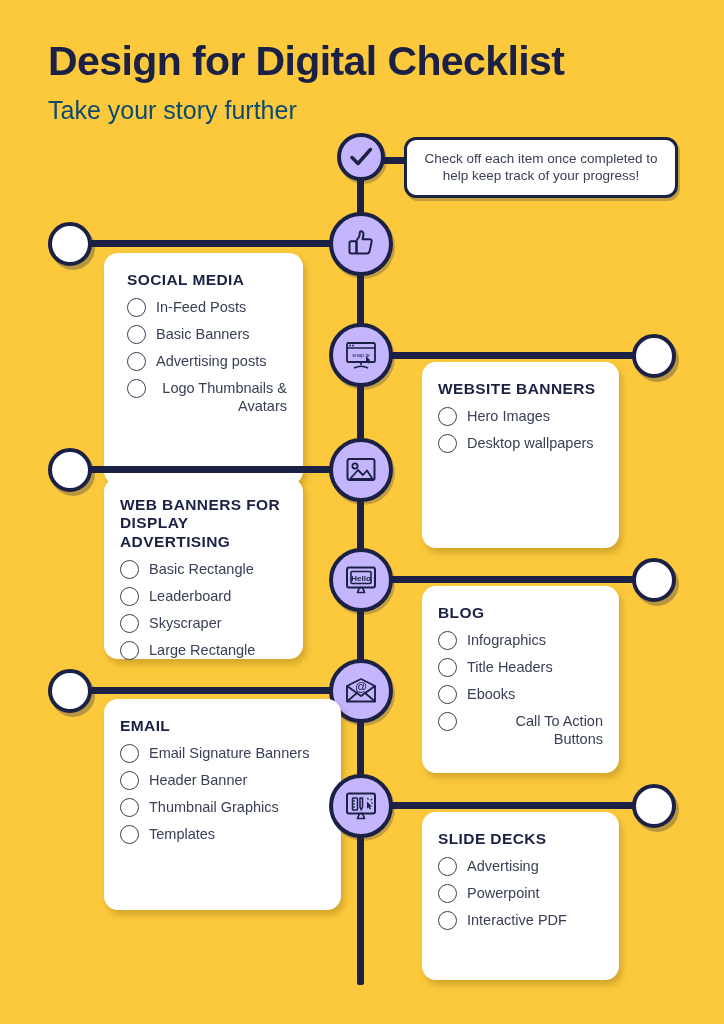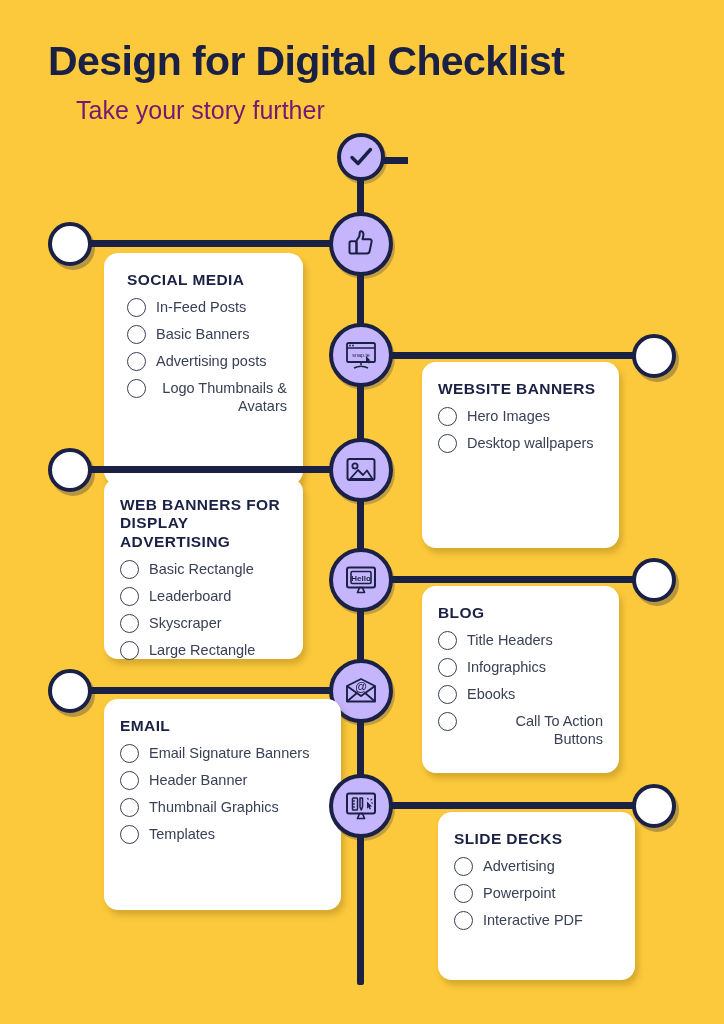--- a/index.html
+++ b/index.html
@@ -14,21 +14,21 @@
   #page { position:relative; width:724px; height:1024px; }
 
   
   .title {
     position:absolute; left:48px; top:41px;
     font-size:41px; font-weight:bold; letter-spacing:-0.6px;
     color:#1B2145; line-height:1;
   }
   .subtitle {
     position:absolute; left:48px; top:98px;
-    font-size:25px; font-weight:normal; color:#701a75; line-height:1;margin-left:28px;
+    font-size:25px; font-weight:normal; color:#0c4a6e; line-height:1;
   }
 
   
   .spine {
     position:absolute; left:357px; top:170px;
     width:7px; height:815px;
     background:#1B2145; border-radius:2px;
   }
 
   
@@ -92,20 +92,21 @@
 <body>
 
 <div id="page">
 
   <div class="title">Design for Digital Checklist</div>
   <div class="subtitle">Take your story further</div>
 
   <div class="spine"></div>
 
   <div class="conn" style="left:382px; top:157px; width:26px;"></div>
+  <div class="callout">Check off each item once completed to help keep track of your progress!</div>
 
   <div class="hub" style="left:337px; top:133px; width:48px; height:48px;">
     <svg width="26" height="26" viewBox="0 0 26 26" aria-hidden="true">
       <path d="M4 13.5 L10 19.5 L22.5 5.5" fill="none" stroke="#1B2145" stroke-width="3.4" stroke-linecap="round" stroke-linejoin="round"></path>
     </svg>
   </div>
 
   <div class="conn" style="left:86px; top:240px; width:245px;"></div>
   <div class="endcap" style="left:48px; top:222px;"></div>
   <div class="hub" style="left:329px; top:212px; width:64px; height:64px;">
@@ -203,25 +204,25 @@
       <rect x="8" y="7.5" width="20" height="12" rx="1.2" fill="none" stroke="#1B2145" stroke-width="1.6"></rect>
       <text x="18" y="16.6" font-family="Liberation Sans, sans-serif" font-size="8" font-weight="bold" fill="#1B2145" text-anchor="middle">Hello</text>
       <path d="M14.5 28.5 L16.5 23.5 L19.5 23.5 L21.5 28.5 Z" fill="none" stroke="#1B2145" stroke-width="1.7" stroke-linejoin="round"></path>
     </svg>
   </div>
   <div class="card" style="left:422px; top:586px; width:197px; height:187px;">
     <h3>BLOG</h3>
     <ul class="items">
       <li>
           <span class="cb"></span>
+          <span class="lbl">Infographics</span>
+        </li>
+      <li>
+          <span class="cb"></span>
           <span class="lbl">Title Headers</span>
-        </li>
-      <li>
-          <span class="cb"></span>
-          <span class="lbl">Infographics</span>
         </li>
       <li>
           <span class="cb"></span>
           <span class="lbl">Ebooks</span>
         </li>
       <li>
           <span class="cb"></span>
           <span class="lbl">Call To Action Buttons</span>
         </li>
     </ul>
@@ -269,21 +270,21 @@
       <line x1="9.5" y1="14" x2="12" y2="14" stroke="#1B2145" stroke-width="1.2"></line>
       <line x1="9.5" y1="17" x2="12" y2="17" stroke="#1B2145" stroke-width="1.2"></line>
       <path d="M17 8 L19.5 8 L19.5 17 L18.25 20 L17 17 Z" fill="none" stroke="#1B2145" stroke-width="1.5" stroke-linejoin="round"></path>
       <path d="M24 11.5 L29 16.5 L26.9 16.8 L28 19 L26.7 19.6 L25.7 17.3 L24 18.8 Z" fill="#1B2145"></path>
       <line x1="24.5" y1="8" x2="25.4" y2="9.6" stroke="#1B2145" stroke-width="1.2"></line>
       <line x1="29" y1="9" x2="27.6" y2="10.4" stroke="#1B2145" stroke-width="1.2"></line>
       <line x1="30" y1="13" x2="28.2" y2="13" stroke="#1B2145" stroke-width="1.2"></line>
       <path d="M14.5 28.5 L16.5 23.5 L19.5 23.5 L21.5 28.5 Z" fill="none" stroke="#1B2145" stroke-width="1.7" stroke-linejoin="round"></path>
     </svg>
   </div>
-  <div class="card" style="left:422px; top:812px; width:197px; height:168px;margin-left:16px;">
+  <div class="card" style="left:422px; top:812px; width:197px; height:168px;">
     <h3>SLIDE DECKS</h3>
     <ul class="items">
       <li>
           <span class="cb"></span>
           <span class="lbl">Advertising</span>
         </li>
       <li>
           <span class="cb"></span>
           <span class="lbl">Powerpoint</span>
         </li>

